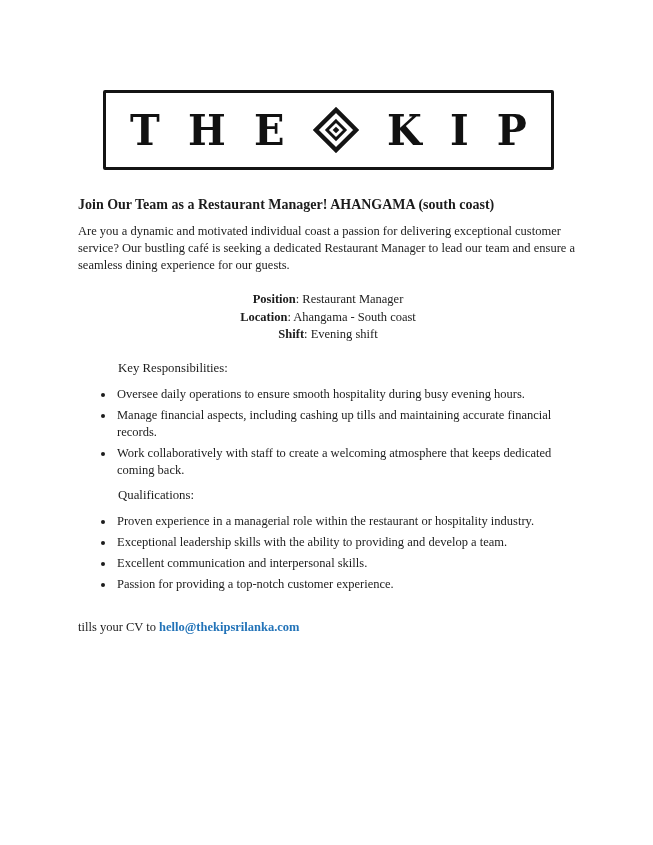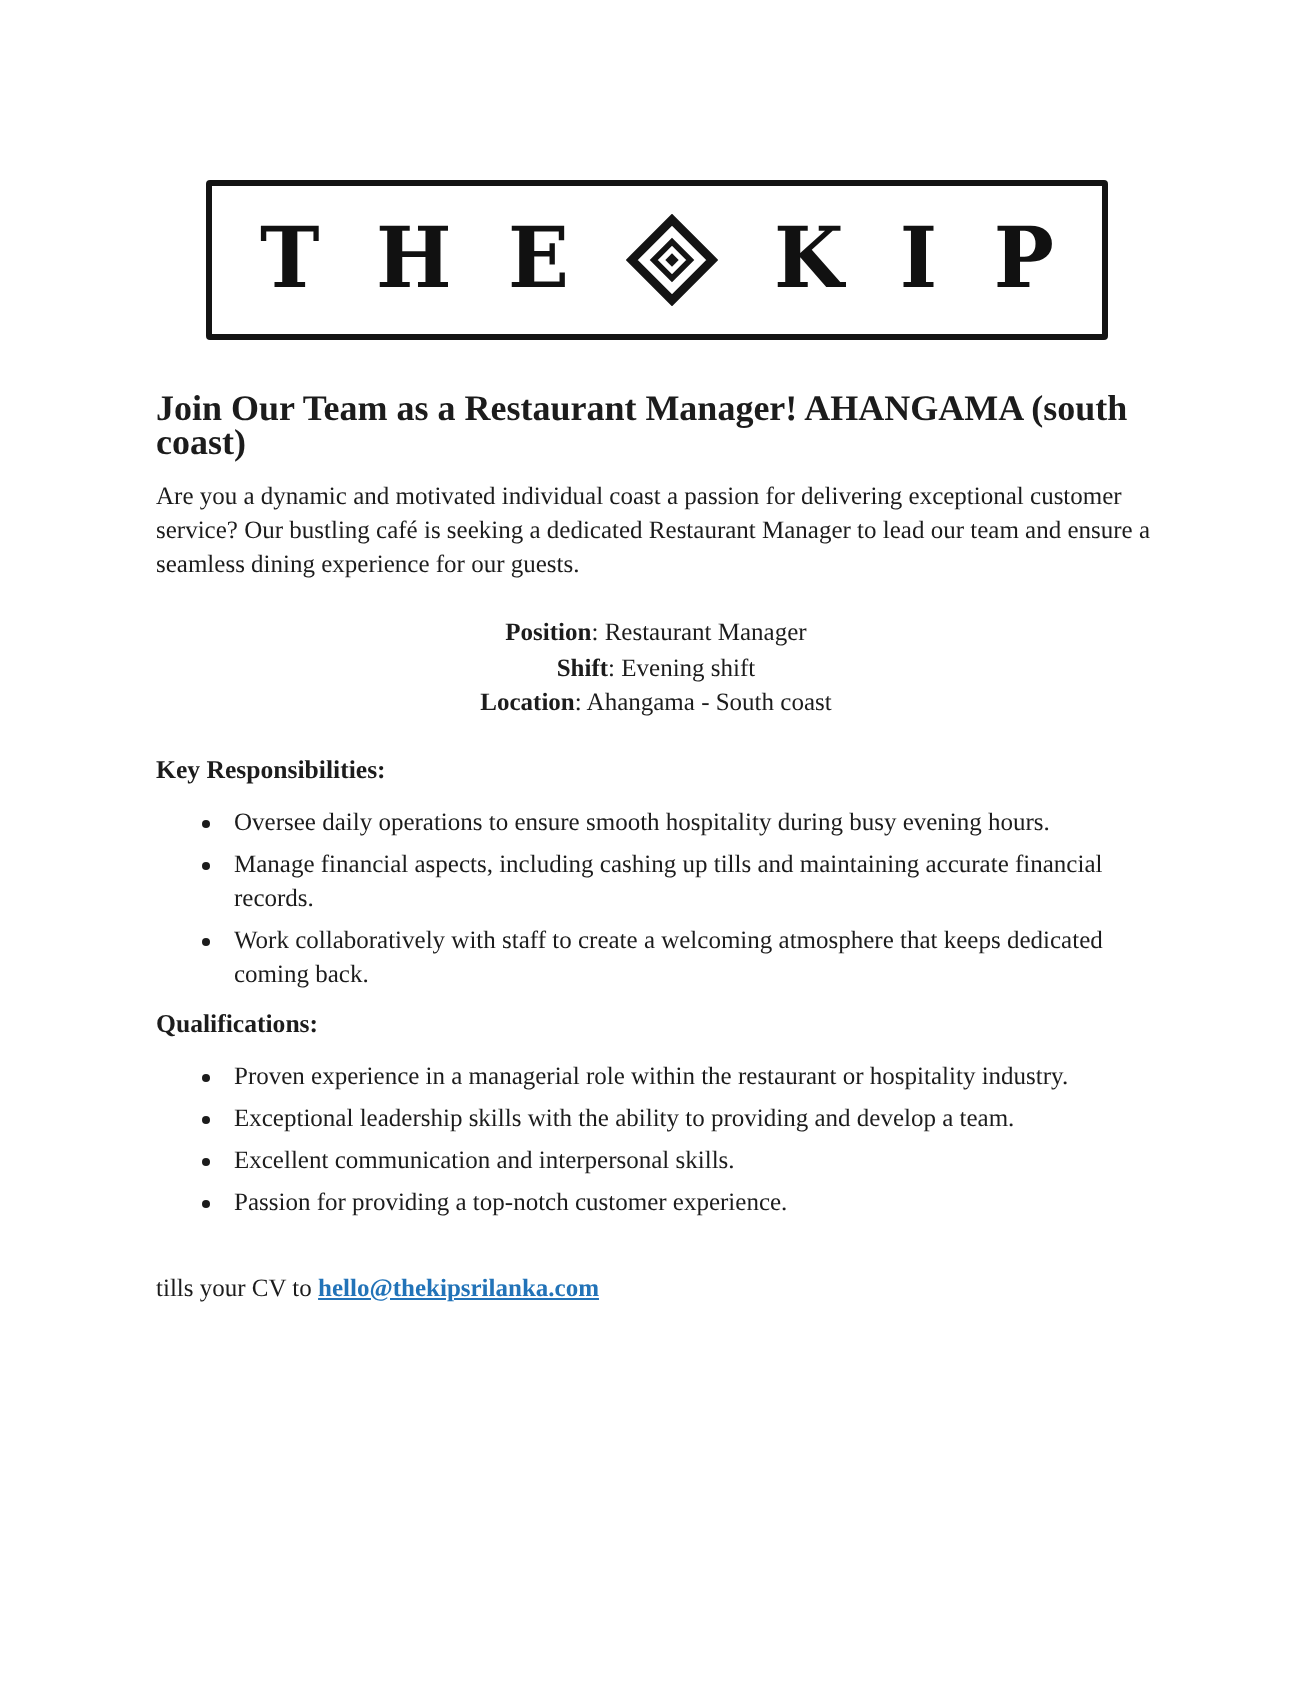--- a/index.html
+++ b/index.html
@@ -38,52 +38,52 @@
     font-size: 40px;
     line-height: 1;
     color: #111111;
     transform: scaleY(1.05);
   }
   .diamond-wrap { display: flex; align-items: center; justify-content: center; }
 
   
   .job-heading {
     margin-top: 26px;
-    font-size: 18px;
+    font-size: 14px;
     font-weight: bold;
     line-height: 17px;
   }
   .intro { margin-top: 10px; width: 500px; }
 
   .details { margin-top: 17px; }
   .detail-line { line-height: 17.5px; text-align: center; }
   .detail-label { font-weight: bold; }
 
   .section-heading {
-    font-weight: bold;
+    font-weight: normal;
     font-size: 12.8px;
     line-height: 17px;
+    margin-left: 40px;
   }
   .resp-heading { margin-top: 16px; }
   .qual-heading { margin-top: 8px; }
 
   ul.bullets {
     margin-top: 9px;
     padding-left: 37px;
     width: 505px;
   }
   ul.bullets li {
     margin-bottom: 4px;
     padding-left: 2px;
   }
 
   .closing { margin-top: 24px; width: 505px; line-height: 20px; }
   .email-link {
     font-weight: bold;
-    text-decoration: underline;
     cursor: pointer;
   }
 </style>
 </head>
 <body style="color: rgb(28, 28, 28);">
 
 <div class="page">
 
   <div class="logo-box">
     <span class="logo-letter">T</span>
@@ -103,24 +103,24 @@
 
   <div class="job-heading">Join Our Team as a Restaurant Manager! AHANGAMA (south coast)</div>
 
   <div class="intro">Are you a dynamic and motivated individual coast a passion for delivering exceptional customer service? Our bustling café is seeking a dedicated Restaurant Manager to lead our team and ensure a seamless dining experience for our guests.</div>
 
   <div class="details">
     <div class="detail-line">
       <span class="detail-label">Position</span><span>: Restaurant Manager</span>
     </div>
     <div class="detail-line">
-      <span class="detail-label">Shift</span><span>: Evening shift</span>
+      <span class="detail-label">Location</span><span>: Ahangama - South coast</span>
     </div>
     <div class="detail-line">
-      <span class="detail-label">Location</span><span>: Ahangama - South coast</span>
+      <span class="detail-label">Shift</span><span>: Evening shift</span>
     </div>
   </div>
 
   <div class="section-heading resp-heading">Key Responsibilities:</div>
   <ul class="bullets">
     <li>Oversee daily operations to ensure smooth hospitality during busy evening hours.</li>
     <li>Manage financial aspects, including cashing up tills and maintaining accurate financial records.</li>
     <li>Work collaboratively with staff to create a welcoming atmosphere that keeps dedicated coming back.</li>
   </ul>
 

